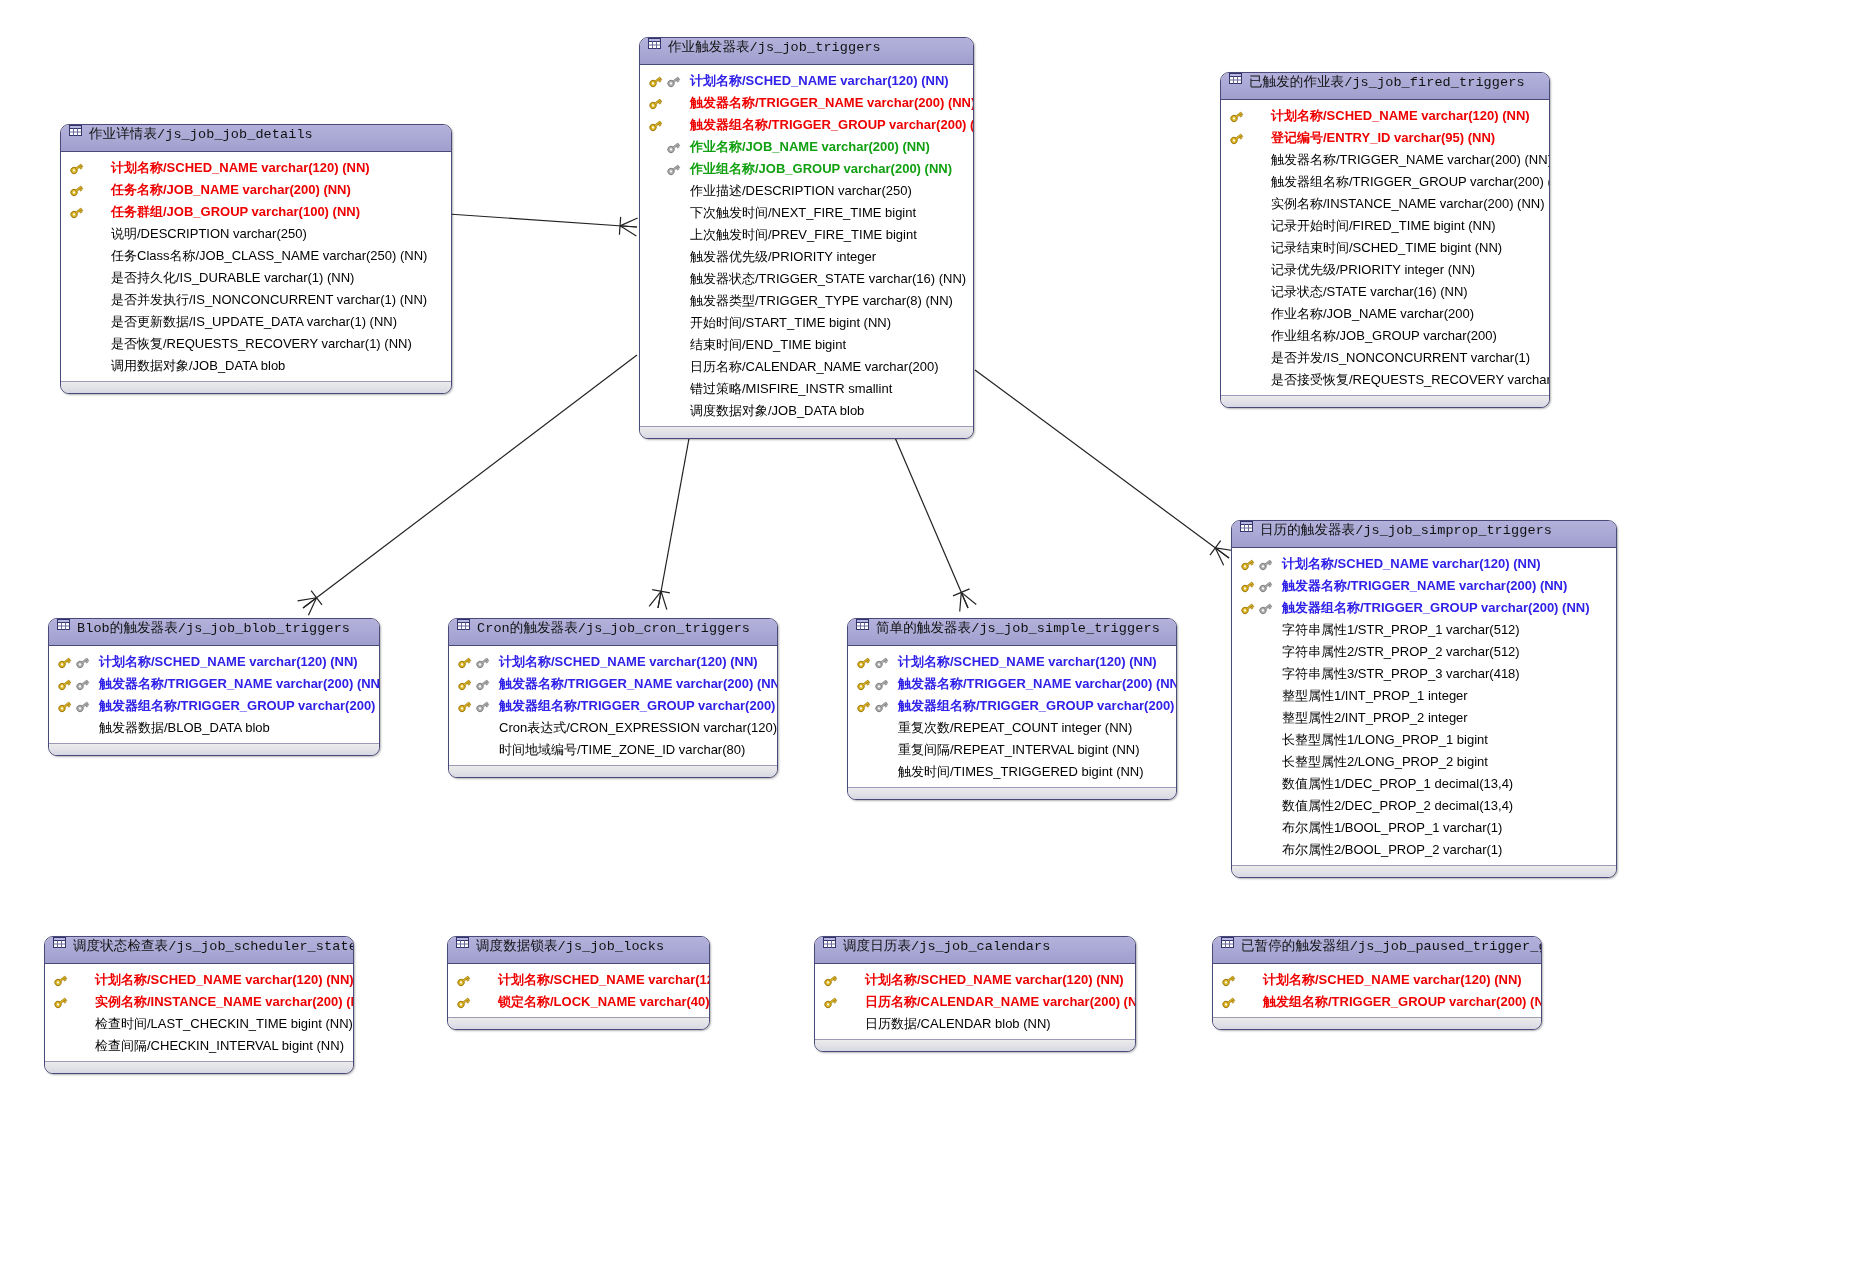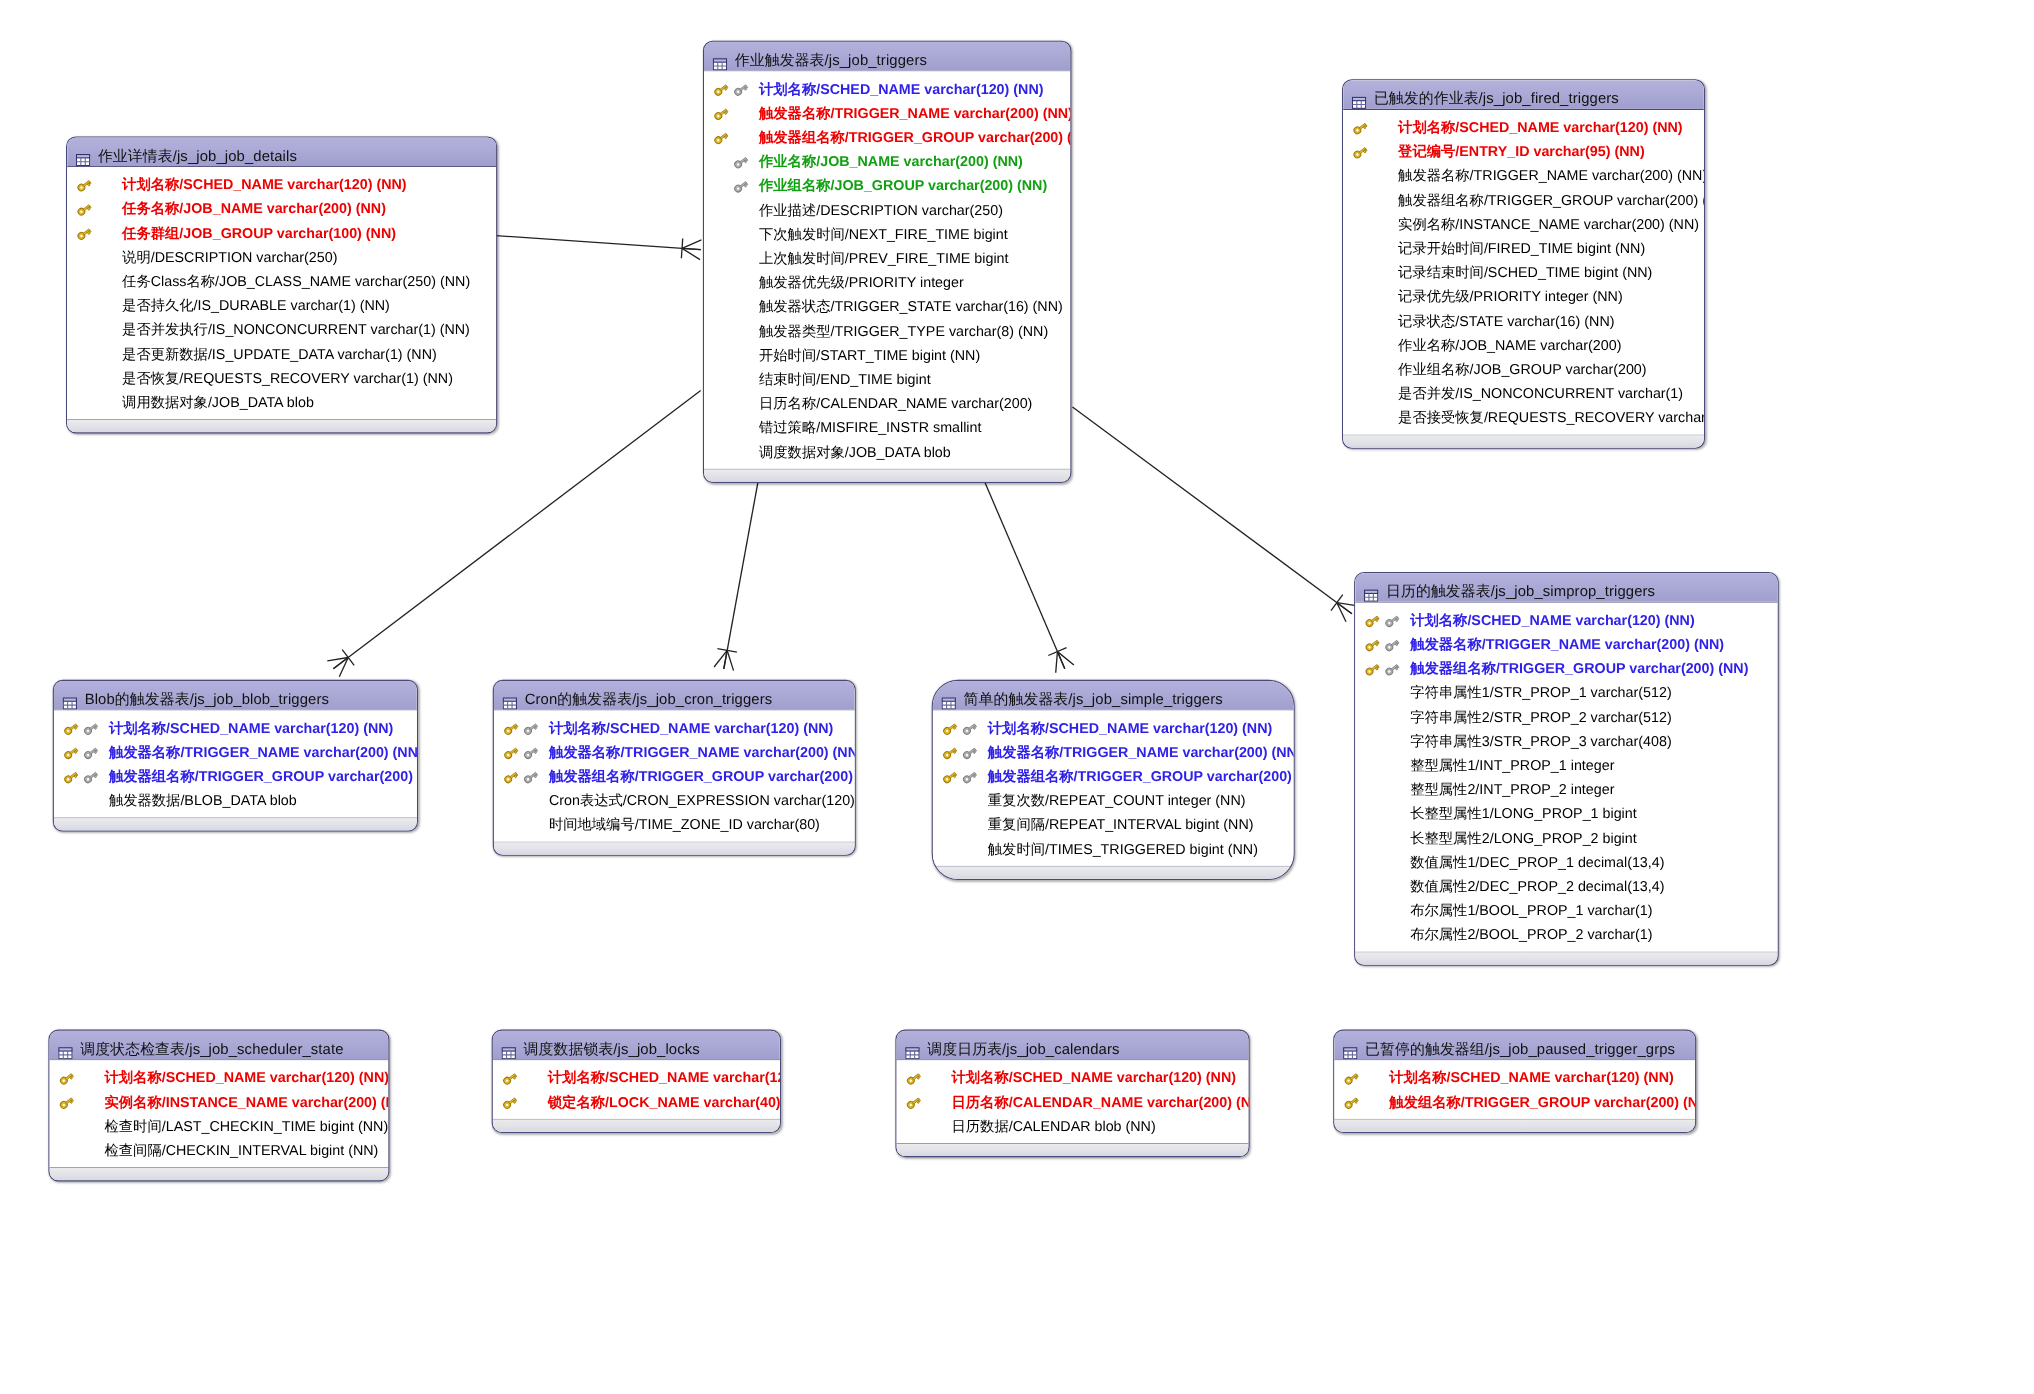--- a/index.html
+++ b/index.html
@@ -3,22 +3,22 @@
 <meta charset="utf-8">
 <style>
   html,body{margin:0;padding:0;background:#ffffff;}
   body{font-family:"Liberation Sans","DejaVu Sans",sans-serif;}
   #canvas{position:relative;width:1849px;height:1267px;overflow:hidden;background:#fff;}
   #wires{position:absolute;left:0;top:0;width:1849px;height:1267px;pointer-events:none;}
 
   .entity{position:absolute;background:#ffffff;border:1px solid #4a4a7a;border-radius:9px;
           box-shadow:1px 1px 2px rgba(0,0,0,0.30);box-sizing:border-box;overflow:hidden;}
   .ent-head{background:#a9a7d4;background:linear-gradient(#b4b2dc,#a09ecd);
-            border-bottom:1px solid #4a4a7a;height:26px;display:flex;align-items:flex-end;
-            padding:0 8px;gap:7px;border-radius:7px 7px 0 0;}
+            border-bottom:1px solid #4a4a7a;height:26px;display:flex;align-items:flex-start;
+            padding:0 8px;gap:7px;border-radius:7px 7px 0 0;font-family:Liberation Mono, monospace;}
   .tbl-icon{width:13px;height:11px;flex:0 0 auto;display:block;}
   .ent-title{font-size:13.5px;color:#111;white-space:nowrap;letter-spacing:0.1px;}
   .ent-body{padding:5px 0 4px 0;background:#fff;text-align:right;}
   .ent-foot{height:11px;background:linear-gradient(#ececec,#d8d8e4);
             border-top:1px solid #9a9ab8;border-radius:0 0 7px 7px;}
   .attr{display:flex;align-items:center;height:22px;padding:0 6px 0 8px;white-space:nowrap;}
   .keycell{width:42px;flex:0 0 42px;display:flex;align-items:center;gap:3px;}
   .kicon{width:15px;height:13px;display:block;}
   .kspacer{width:15px;height:13px;display:block;}
   .attr-txt{font-size:13px;line-height:16px;}
@@ -659,21 +659,21 @@
           <div class="attr">
             <span class="keycell">
               <span class="kspacer"></span>
               <span class="kspacer"></span>
             </span>
             <span class="attr-txt c-black">时间地域编号/TIME_ZONE_ID varchar(80)</span>
           </div>
         </div>
         <div class="ent-foot"></div>
       </div>
-      <div class="entity" style="left: 847px; top: 618px; width: 330px; border-radius: 24px;">
+      <div class="entity" style="left: 847px; top: 618px; width: 330px;">
         <div class="ent-head">
           <svg class="tbl-icon" viewBox="0 0 13 11">
             <rect x="0.5" y="0.5" width="12" height="10" fill="#ffffff" stroke="#33336b"></rect>
             <rect x="0.5" y="0.5" width="12" height="3" fill="#b9b8e2" stroke="#33336b"></rect>
             <line x1="4.5" y1="3.5" x2="4.5" y2="10.5" stroke="#6a6a9a"></line>
             <line x1="8.5" y1="3.5" x2="8.5" y2="10.5" stroke="#6a6a9a"></line>
             <line x1="0.5" y1="7" x2="12.5" y2="7" stroke="#6a6a9a"></line>
           </svg>
           <span class="ent-title">简单的触发器表/js_job_simple_triggers</span>
         </div>
@@ -864,21 +864,21 @@
               <span class="kspacer"></span>
               <span class="kspacer"></span>
             </span>
             <span class="attr-txt c-black">字符串属性2/STR_PROP_2 varchar(512)</span>
           </div>
           <div class="attr">
             <span class="keycell">
               <span class="kspacer"></span>
               <span class="kspacer"></span>
             </span>
-            <span class="attr-txt c-black">字符串属性3/STR_PROP_3 varchar(408)</span>
+            <span class="attr-txt c-black">字符串属性3/STR_PROP_3 varchar(418)</span>
           </div>
           <div class="attr">
             <span class="keycell">
               <span class="kspacer"></span>
               <span class="kspacer"></span>
             </span>
             <span class="attr-txt c-black">整型属性1/INT_PROP_1 integer</span>
           </div>
           <div class="attr">
             <span class="keycell">

